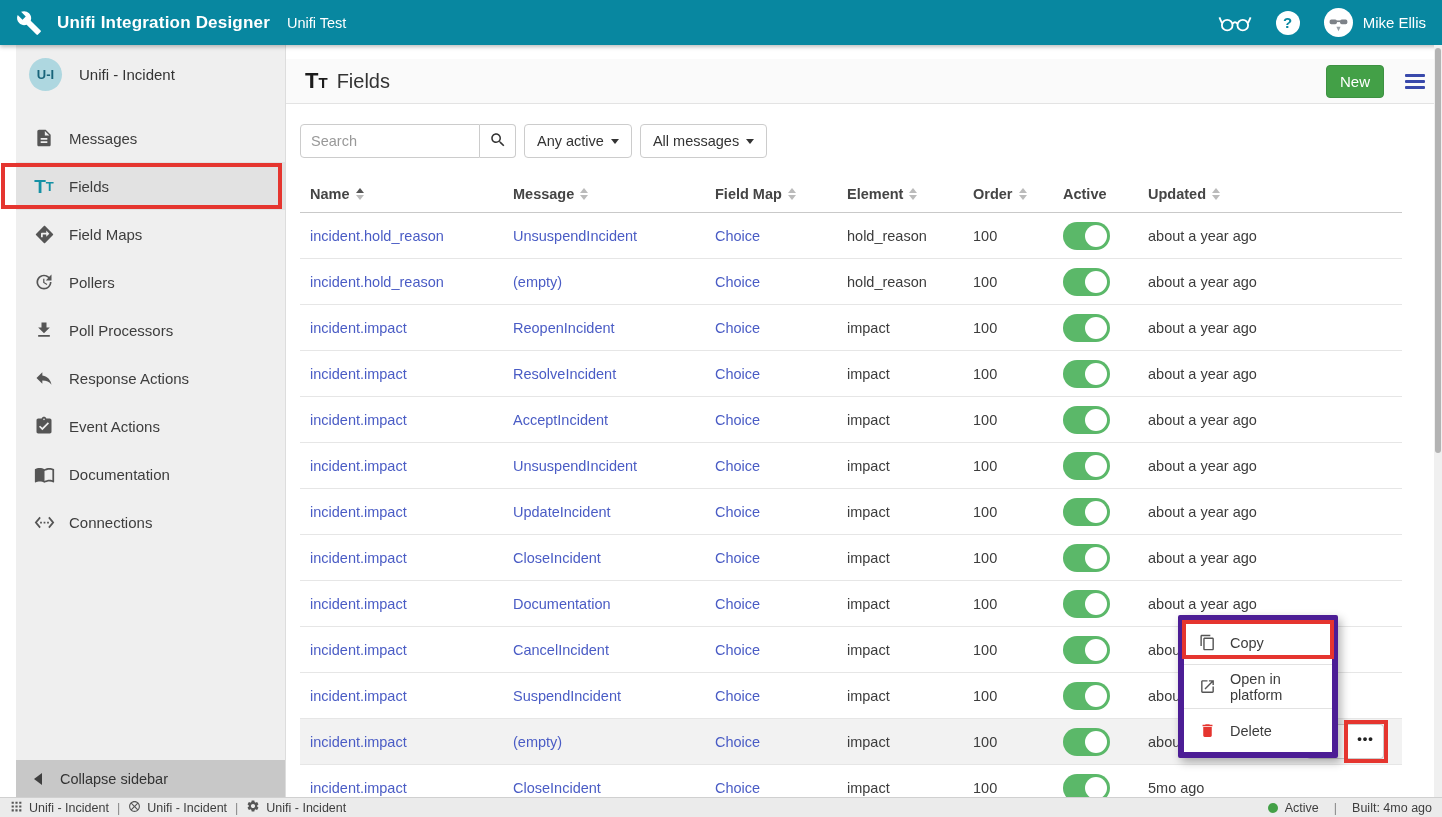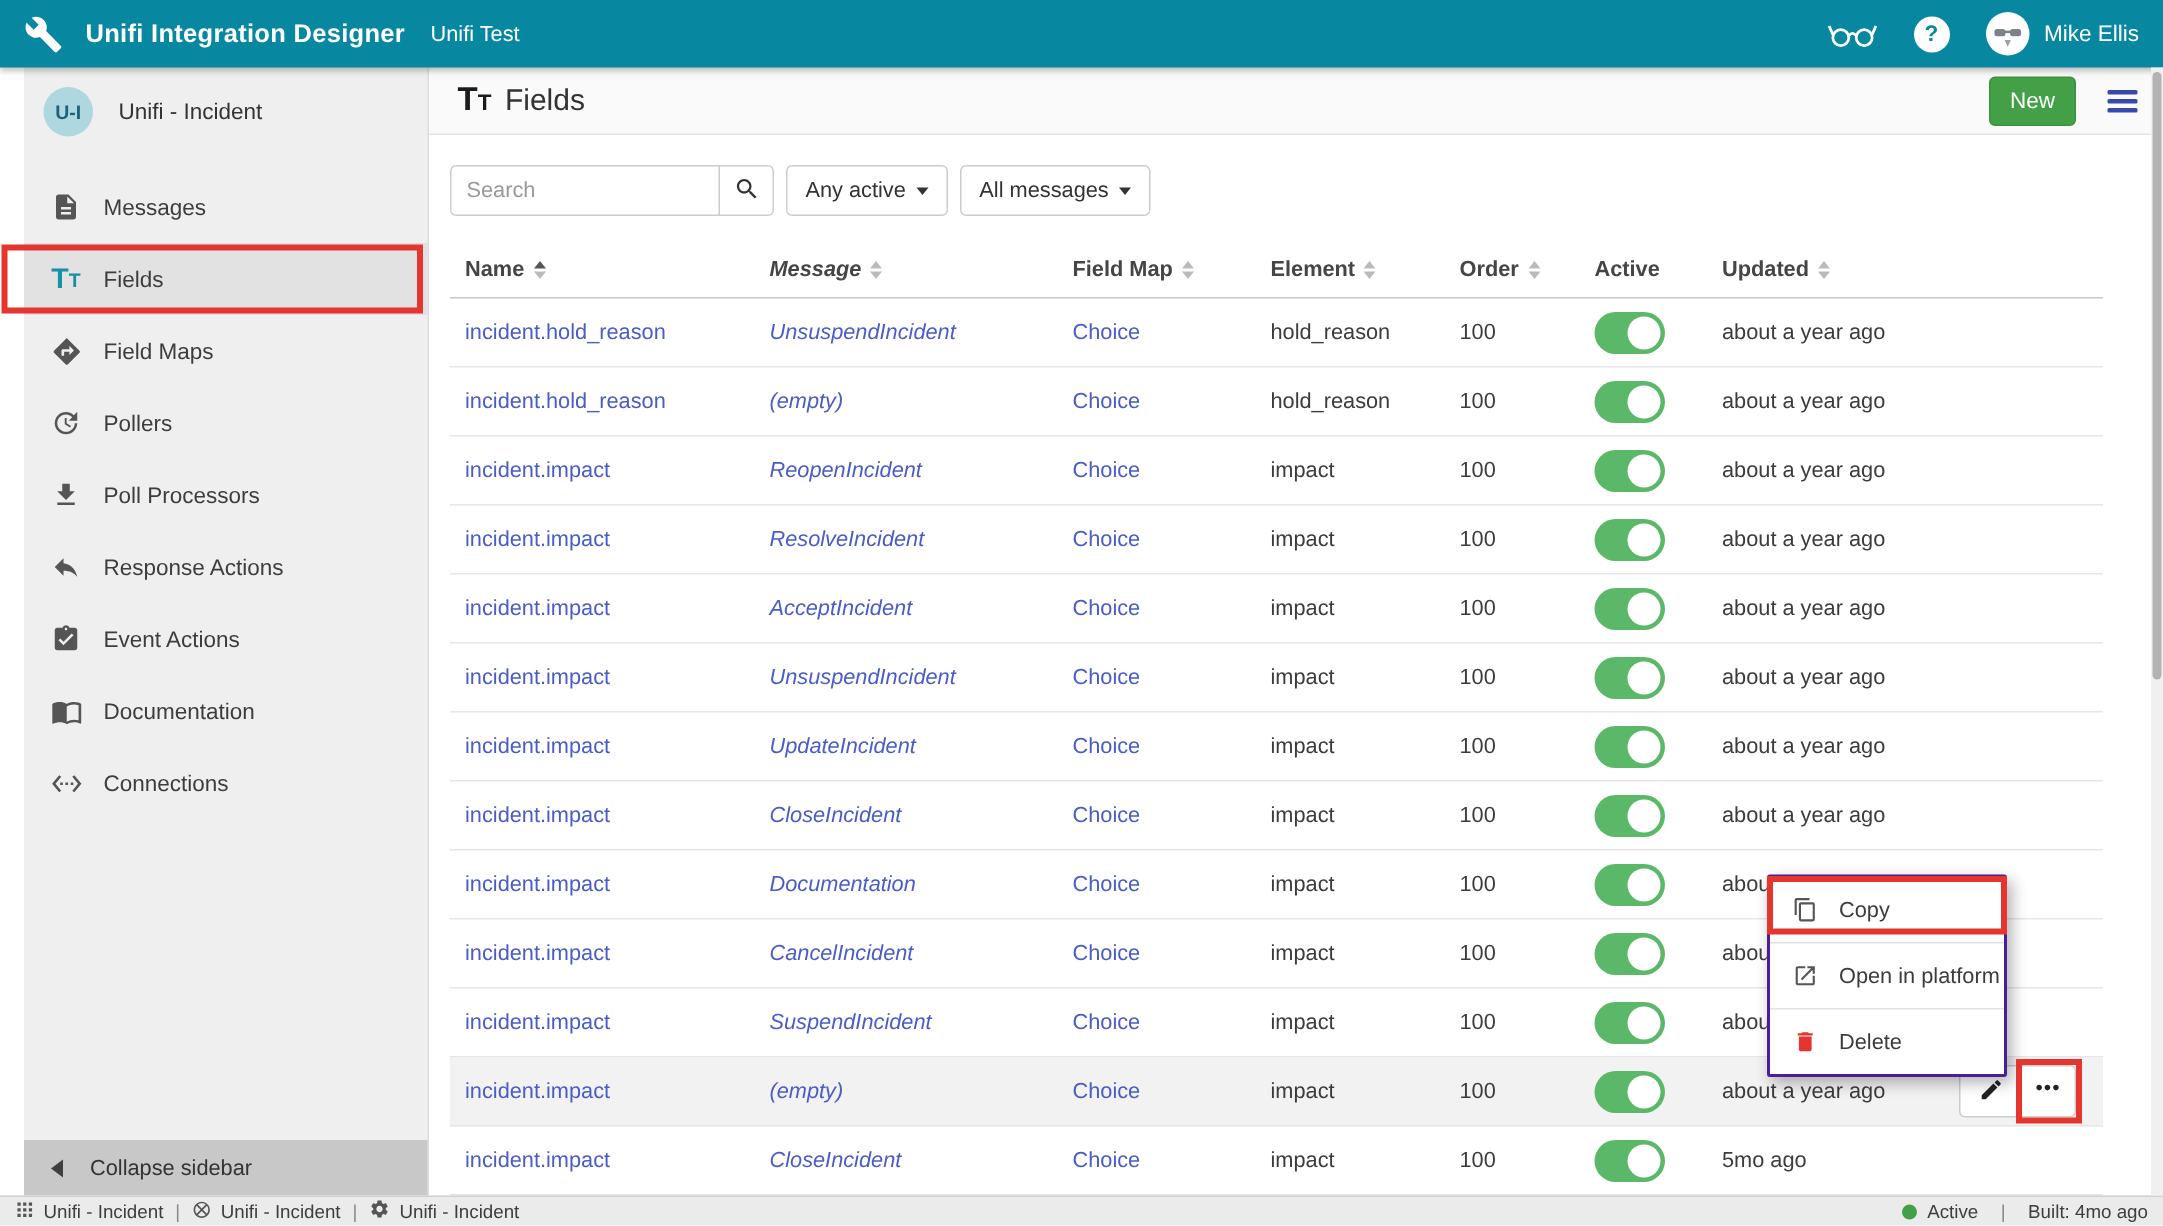--- a/index.html
+++ b/index.html
@@ -36,21 +36,21 @@
   .slabel { font-size:15px; color:#3d3d3d; }
   .tt-icon { font-weight:bold; color:#555; font-size:19px; line-height:1; }
   .tt-icon i { font-style:normal; font-size:13px; }
   .side-item.active .tt-icon { color:#1591a5; }
   .collapse-bar { position:absolute; left:0; bottom:0; width:100%; height:37px; background:#c8c8c8;
                   display:flex; align-items:center; padding-left:18px; gap:18px; cursor:pointer; }
   .collapse-arrow { width:0; height:0; border-top:6px solid transparent; border-bottom:6px solid transparent; border-right:8px solid #3f3f3f; }
   .collapse-label { font-size:14.5px; color:#333; }
 
   
-  .main { position:absolute; left:270px; top:45px; width:1172px; height:752px; background:#fff; }
+  .main { position:absolute; left:270px; top:59px; width:1172px; height:752px; background:#fff; }
   .page-header { height:45px; background:#fafafa; border-bottom:1px solid #e3e3e3;
                  display:flex; align-items:center; padding:0 17px 0 35px; }
   .ph-title { display:flex; align-items:baseline; gap:9px; }
   .ph-tt { font-weight:bold; color:#1c1c1c; font-size:22px; line-height:1; }
   .ph-tt i { font-style:normal; font-size:15px; }
   .page-title { font-size:20px; color:#333; }
   .ph-right { margin-left:auto; display:flex; align-items:center; gap:21px; }
   .new-btn { background:#43a047; color:#fff; border:1px solid #3d9142; border-radius:4px;
              font-size:15px; padding:7px 13px; cursor:pointer; font-family:inherit; }
   .hamburger { width:20px; display:flex; flex-direction:column; gap:3px; cursor:pointer; }
@@ -66,40 +66,40 @@
   .filter-btn { height:34px; background:#fff; border:1px solid #ccc; border-radius:4px; margin-left:8px;
                 font-size:14.5px; color:#333; padding:0 12px; display:flex; align-items:center; gap:7px;
                 cursor:pointer; font-family:inherit; }
   .caret { width:0; height:0; border-left:4.5px solid transparent; border-right:4.5px solid transparent; border-top:5px solid #333; }
 
   
   .table { margin:17px 0 0 30px; width:1102px; }
   .thead { display:flex; height:38px; align-items:center; border-bottom:1px solid #c9c9c9; }
   .th { display:flex; align-items:center; gap:6px; font-size:14.5px; font-weight:bold; color:#454545; padding-left:10px; cursor:pointer; }
   .th.nosort { cursor:default; }
-  .c0{width:203px;} .c1{width:202px;font-style:italic;} .c2{width:132px;} .c3{width:126px;} .c4{width:90px;} .c5{width:85px;} .c6{flex:1;}
+  .c0{width:203px;} .c1{width:202px;} .c2{width:132px;} .c3{width:126px;} .c4{width:90px;} .c5{width:85px;} .c6{flex:1;}
   .sort { display:inline-flex; flex-direction:column; gap:2px; }
   .sort .up { width:0; height:0; border-left:4px solid transparent; border-right:4px solid transparent; border-bottom:5px solid #bbb; }
   .sort .dn { width:0; height:0; border-left:4px solid transparent; border-right:4px solid transparent; border-top:5px solid #bbb; }
   .sort.asc .up { border-bottom-color:#555; }
   .tr { position:relative; display:flex; align-items:center; height:46px; border-bottom:1px solid #e6e6e6; }
   .tr.hl { background:#f2f2f2; }
   .td { padding-left:10px; font-size:14.5px; color:#3c3c3c; display:flex; align-items:center; }
   .td a { color:#4a5cc5; text-decoration:none; cursor:pointer; }
   .toggle { position:relative; width:47px; height:28px; background:#5bb869; border-radius:14px; display:inline-block; cursor:pointer; }
   .toggle .knob { position:absolute; right:3px; top:3px; width:22px; height:22px; background:#fff; border-radius:50%; }
 
   .row-actions { position:absolute; right:18px; top:5px; display:flex; }
   .btn { background:#fff; border:1px solid #ccc; height:35px; display:flex; align-items:center; justify-content:center; cursor:pointer; }
   .btn.edit { width:42px; border-radius:4px 0 0 4px; }
   .btn.more { width:36px; border-radius:0 4px 4px 0; border-left:none; font-weight:bold; color:#222; font-size:13px; letter-spacing:1px; padding-bottom:6px; }
   .more-wrap { position:relative; display:inline-block; }
 
   
-  .ctx-menu { position:absolute; left:1178px; top:583px; width:160px; background:#fff; border:2px solid #4c1d95;
+  .ctx-menu { position:absolute; left:1178px; top:615px; width:160px; background:#fff; border:6px solid #4c1d95;
               border-radius:2px; box-shadow:3px 4px 10px rgba(0,0,0,.3); z-index:50; }
   .ctx-item { position:relative; height:43px; display:flex; align-items:center; gap:14px; padding-left:15px;
               font-size:14.5px; color:#3c3c3c; cursor:pointer; }
   .ctx-sep { height:1px; background:#e2e2e2; }
   .cicon { width:17px; height:17px; display:inline-flex; }
   .cicon svg { fill:#555; }
   .cicon.del svg { fill:#e5352f; }
 
   
   .red-box { position:absolute; border:4px solid #e5352f; pointer-events:none; z-index:60; }

